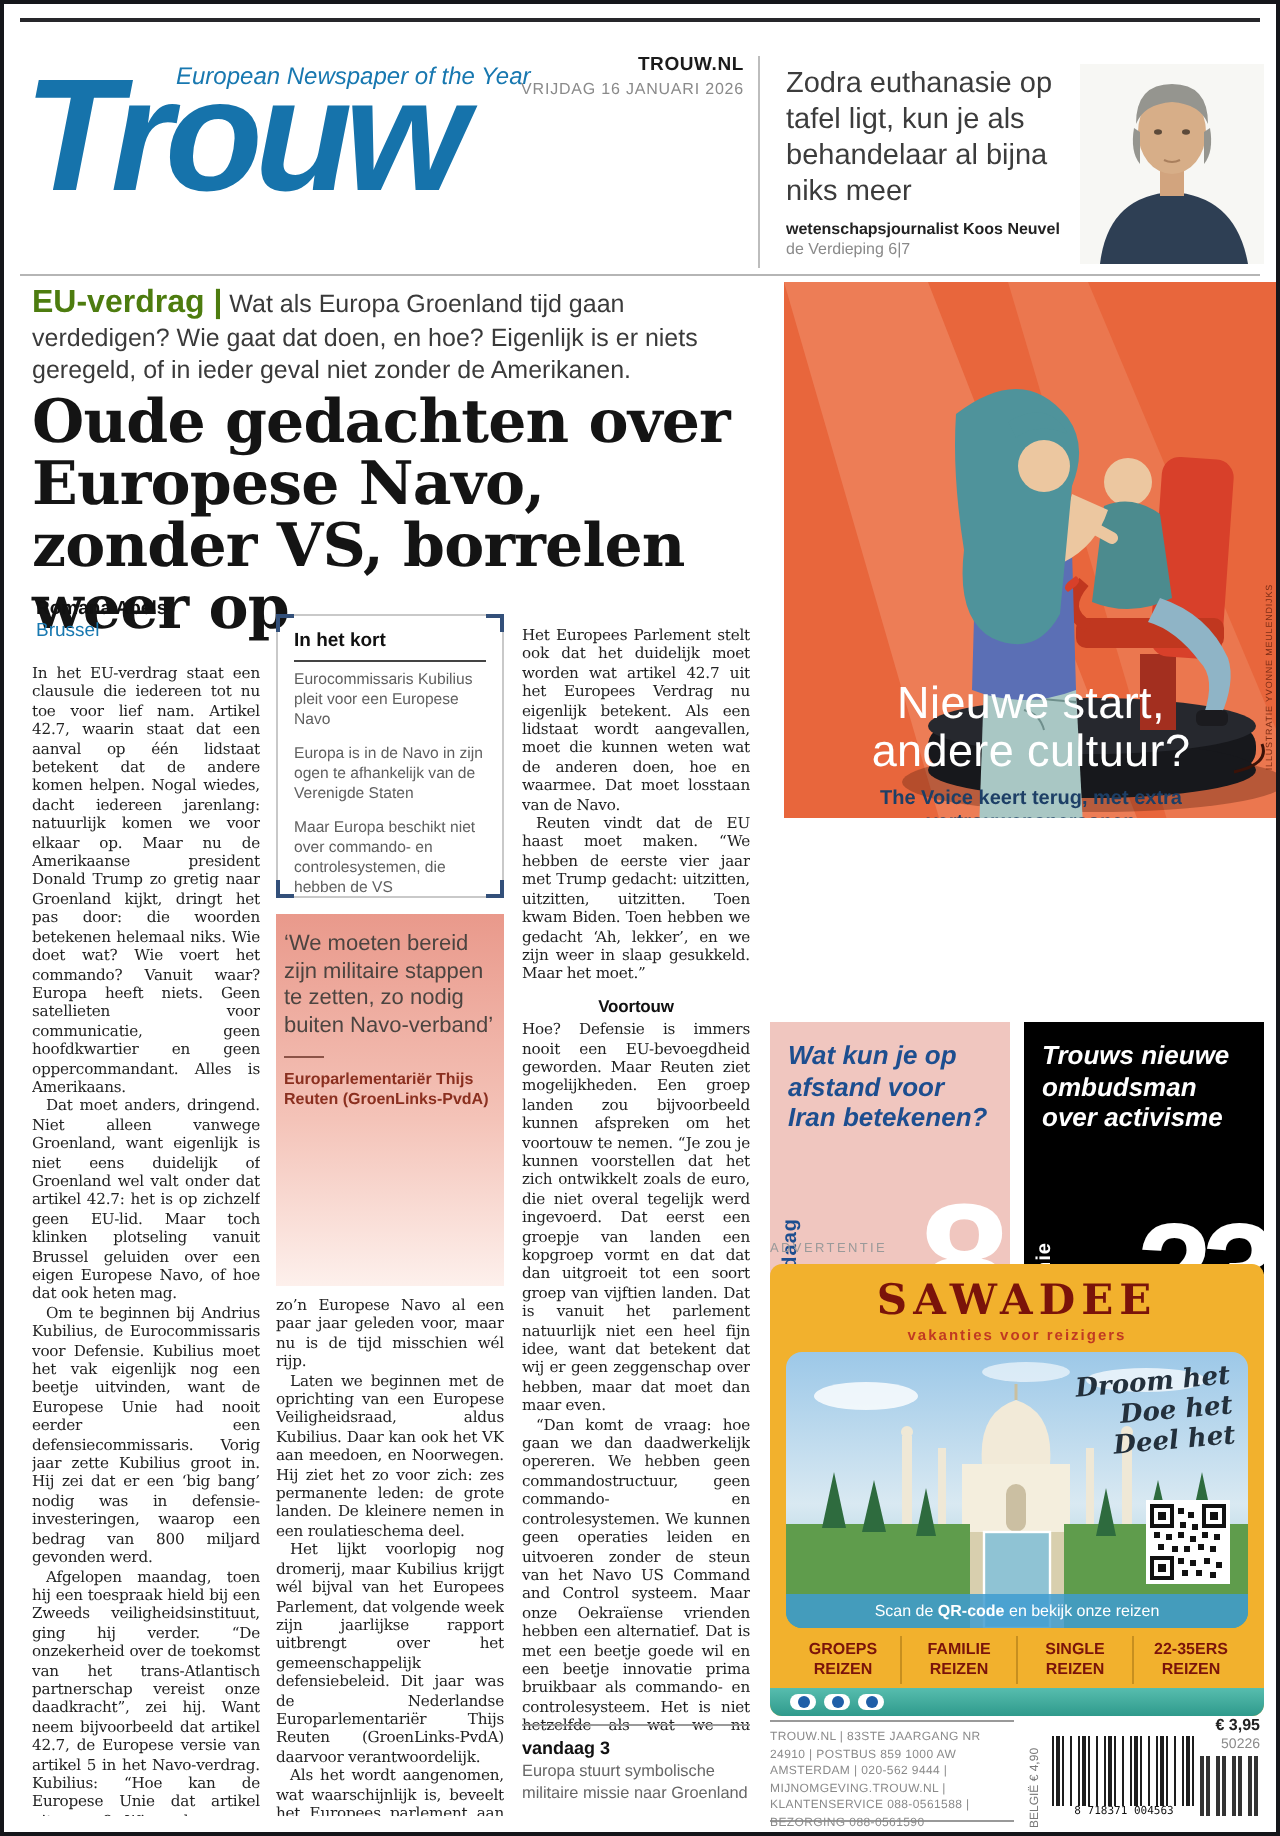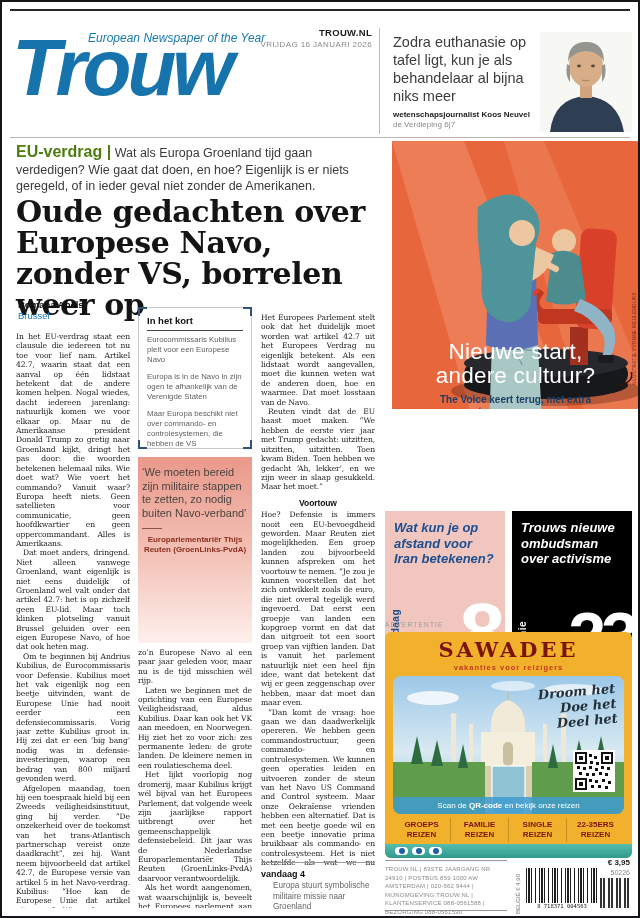--- a/index.html
+++ b/index.html
@@ -53,27 +53,27 @@
   .tick.tl{left:-1px;top:-1px;border-width:2px 0 0 2px;}
   .tick.tr{right:-1px;top:-1px;border-width:2px 2px 0 0;}
   .tick.bl{left:-1px;bottom:-1px;border-width:0 0 2px 2px;}
   .tick.br{right:-1px;bottom:-1px;border-width:0 2px 2px 0;}
 
   
   .pullq{position:absolute;left:136px;top:455px;width:114px;height:186px;box-sizing:border-box;
          padding:9px 4px;background:linear-gradient(180deg,#e9998b 0%,#f4c3b8 55%,#fdf0ec 100%);}
   .pullq .q{font-size:11px;line-height:13.5px;color:#4c4440;}
   .pullq .bar{width:20px;height:1px;background:#8b5347;margin:8px 0 6px 0;}
-  .pullq .attr{font-size:8px;line-height:10px;font-weight:bold;color:#8a2f1f;text-align:center;}
+  .pullq .attr{font-size:8px;line-height:10px;font-weight:bold;color:#8a2f1f;}
 
   
   .c3rule{position:absolute;left:259px;top:860px;width:114px;height:1px;background:#9a9a9a;}
   .vref{position:absolute;left:259px;top:867px;width:114px;}
   .vref .t{font-weight:bold;font-size:9px;color:#111;margin-bottom:2px;}
-  .vref .s{font-size:8.2px;line-height:10.5px;color:#666;margin-left:12px;}
+  .vref .s{font-size:8.2px;line-height:10.5px;color:#666;}
 
   
   .illo{position:absolute;left:390px;top:139px;width:247px;height:268px;background:#e8663c;overflow:hidden;}
   .illo-title{position:absolute;left:0;top:199px;width:100%;text-align:center;color:#ffffff;
               font-size:22.5px;line-height:24px;letter-spacing:.2px;}
   .illo-sub{position:absolute;left:18px;top:253px;width:211px;text-align:center;color:#1d3f66;
             font-weight:bold;font-size:10px;line-height:12px;}
   .illo-ref{position:absolute;left:0;top:279px;width:100%;text-align:center;color:#122c4e;
             font-weight:bold;font-size:15px;font-family:Liberation Mono, monospace;}
   .illo-credit{position:absolute;right:2px;bottom:24px;writing-mode:vertical-rl;transform:rotate(180deg);
@@ -214,21 +214,21 @@
     </div>
 
     <div class="pullq">
       <div class="q">‘We moeten bereid zijn militaire stappen te zetten, zo nodig buiten Navo-verband’</div>
       <div class="bar"></div>
       <div class="attr">Europarlementariër Thijs Reuten (GroenLinks-PvdA)</div>
     </div>
 
     <div class="c3rule"></div>
     <div class="vref">
-      <div class="t">vandaag 4</div>
+      <div class="t">vandaag 3</div>
       <div class="s">Europa stuurt symbolische militaire missie naar Groenland</div>
     </div>
 
     <div class="illo">
       <svg width="247" height="318" viewBox="0 0 247 318">
         <rect width="247" height="318" fill="#e8663c"></rect>
         <polygon points="0,0 72,0 196,318 92,318" fill="#f0906b" opacity="0.55"></polygon>
         <polygon points="112,0 152,0 247,226 247,318 206,318" fill="#f0906b" opacity="0.4"></polygon>
         <ellipse cx="120" cy="300" rx="75" ry="9" fill="#571f0e" opacity="0.35"></ellipse>
         <ellipse cx="155" cy="250" rx="96" ry="15" fill="#571f0e" opacity="0.35"></ellipse>

